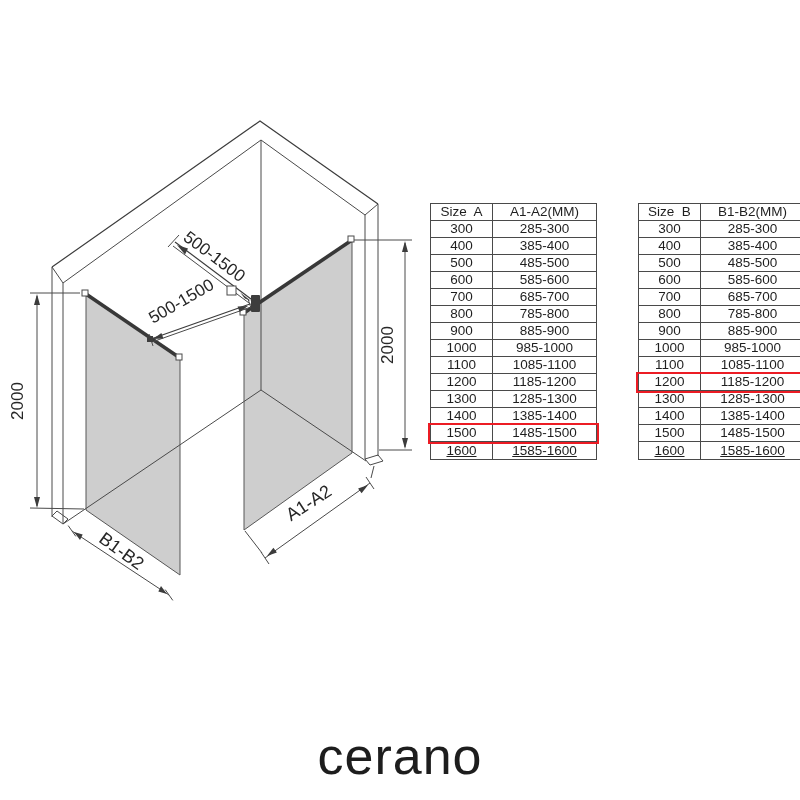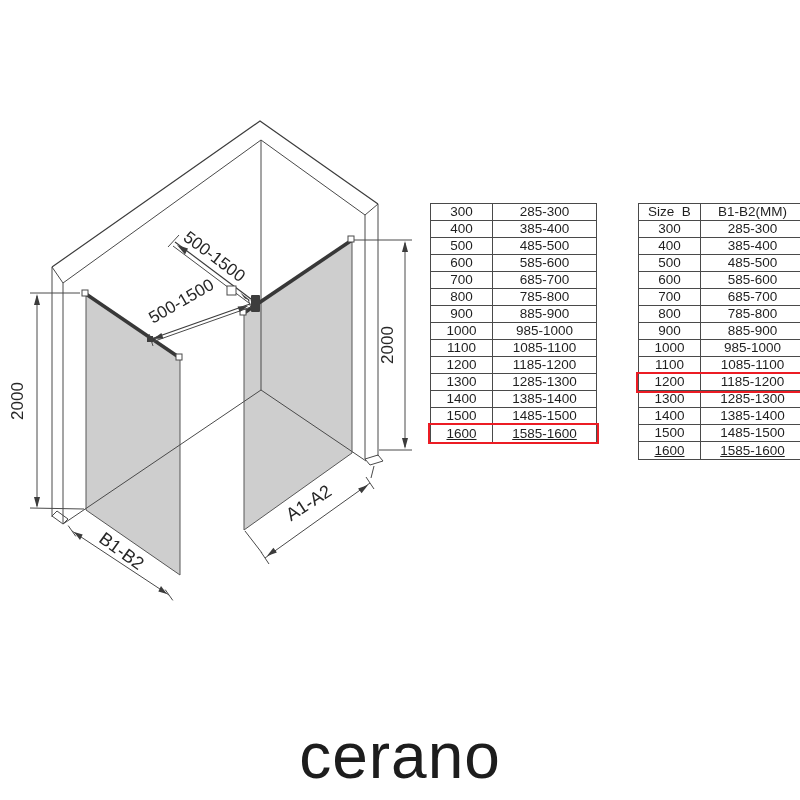--- a/index.html
+++ b/index.html
@@ -27,21 +27,21 @@
   .cell.c1{width:62px;border-right:1px solid #4a4a4a;}
   .cell.c2{flex:1;}
   .hl{
     position:absolute;left:-3px;right:-3px;height:21px;
     border:2px solid #ec1c24;pointer-events:none;box-sizing:border-box;
   }
 
   
   .logo{
     position:absolute;top:724px;left:50%;transform:translateX(-50%);
-    font-size:64px;line-height:64px;letter-spacing:1px;color:#1d1d1d;
+    font-size:52px;line-height:64px;letter-spacing:1px;color:#1d1d1d;
     font-weight:400;
   }
 
   
   .ln{stroke:#4a4a4a;stroke-width:1;fill:none;}
   .ln2{stroke:#3c3c3c;stroke-width:1.2;fill:none;}
   .thick{stroke:#383838;stroke-width:3.6;fill:none;}
   .glass{fill:#cecece;stroke:none;}
   .glassedge{stroke:#575757;stroke-width:1;fill:none;}
   .arrow{fill:#3c3c3c;stroke:none;}
@@ -141,20 +141,24 @@
       <path class="arrow" d="M267,556 L276.9,552.6 L273.4,547.7 Z"></path>
       <path class="arrow" d="M368,485 L361.6,493.2 L358.1,488.4 Z"></path>
       <text class="dimtxt2" text-anchor="middle" transform="translate(312,508) rotate(-33)">A1-A2</text>
     </g>
 
     <text class="dimtxt" text-anchor="middle" transform="translate(211,261) rotate(37)">500-1500</text>
     <text class="dimtxt" text-anchor="middle" transform="translate(184,306) rotate(-30)">500-1500</text>
   </svg>
 
   <div class="size-table ta">
+    <div class="t-head">
+        <div class="cell c1">Size  A</div>
+        <div class="cell c2">A1-A2(MM)</div>
+      </div>
     <div class="t-body">
         <div class="trow">
           <div class="cell c1">300</div>
           <div class="cell c2">285-300</div>
         </div>
         <div class="trow">
           <div class="cell c1">400</div>
           <div class="cell c2">385-400</div>
         </div>
         <div class="trow">

